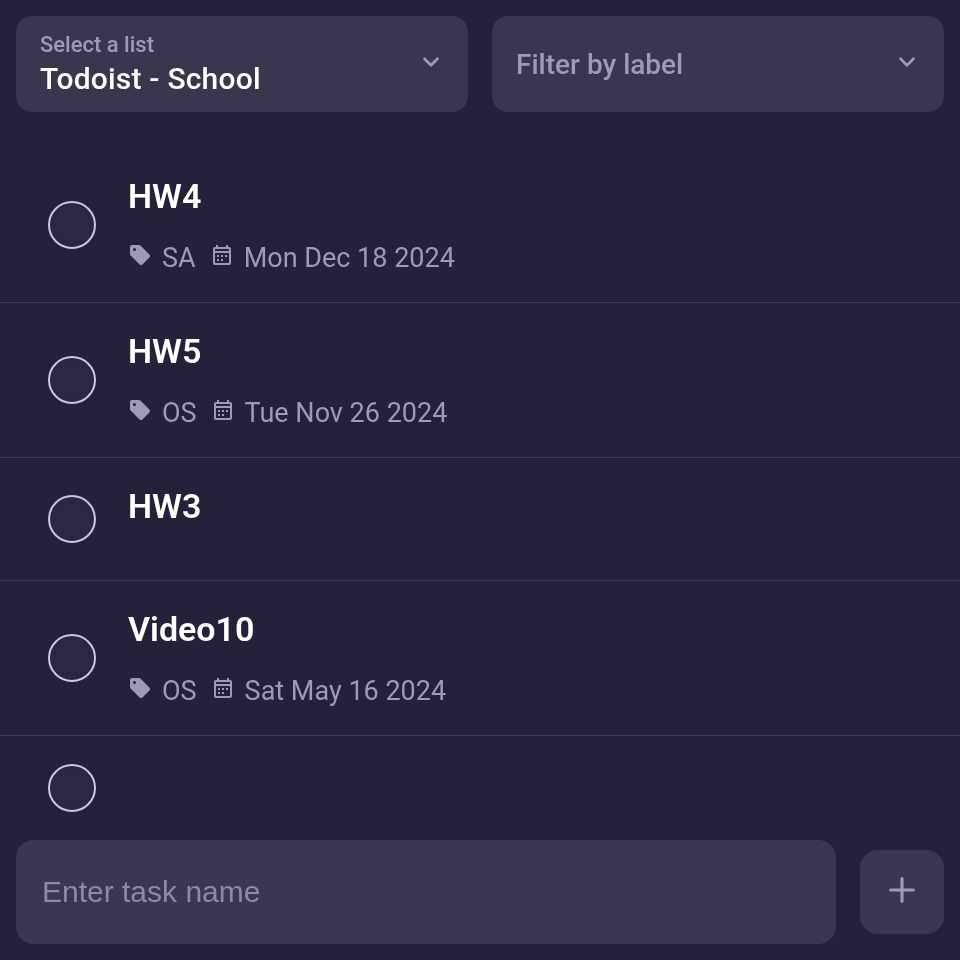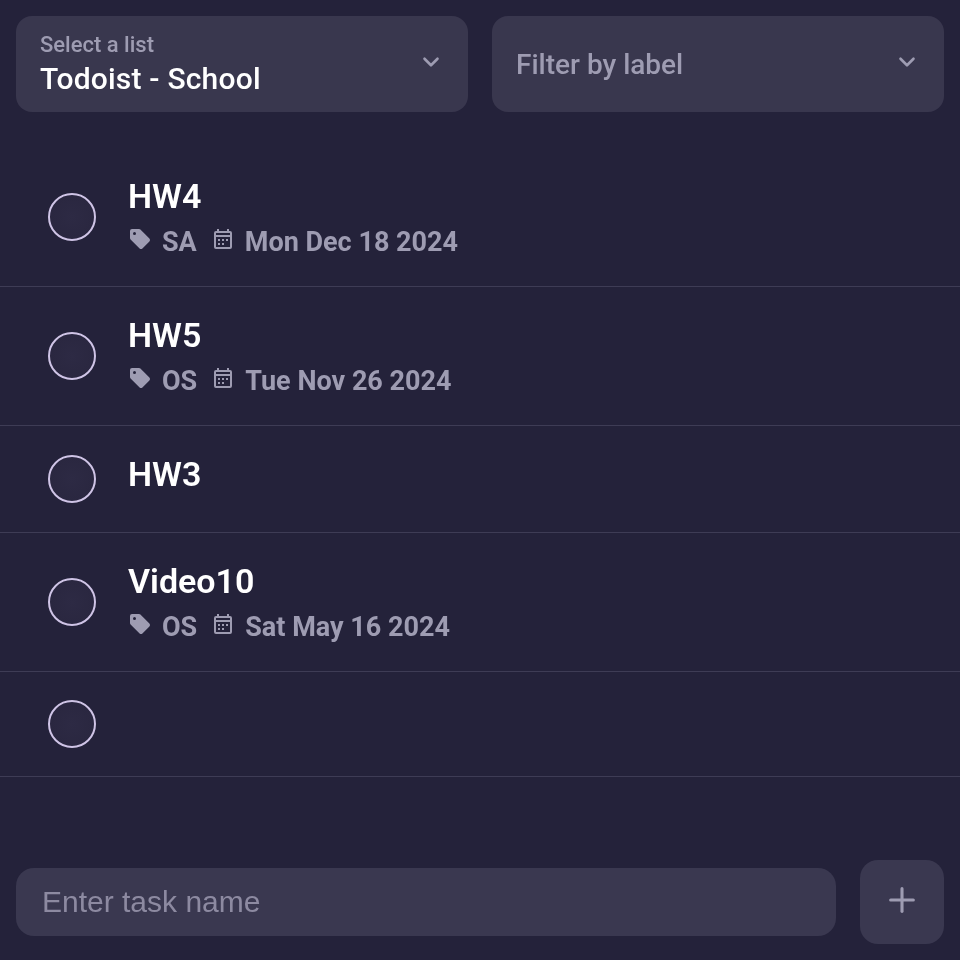--- a/index.html
+++ b/index.html
@@ -68,52 +68,52 @@
     padding:28px 16px 28px 48px;
     border-bottom:1px solid var(--divider);
   }
   .task-check{
     width:48px;height:48px;flex:0 0 auto;
     border-radius:50%;
     border:2px solid var(--ring);
     background:radial-gradient(circle at 50% 50%, #2d2a44 0%, #2a2740 70%);
     cursor:pointer;
   }
-  .task-body{display:flex;flex-direction:column;gap:10px;}
+  .task-body{display:flex;flex-direction:column;gap:26px;}
   .task-title{
     font-size:34px;
     font-weight:600;
     color:var(--text);
   }
   .task-meta{
     display:flex;
     align-items:flex-end;
     gap:14px;
     color:var(--muted);
     font-size:27px;
-    font-weight:700;
+    font-weight:400;
   }
   .meta-seg{display:flex;align-items:center;gap:10px;}
   .meta-seg svg{flex:0 0 auto;}
 
   .bottom-bar{
     position:absolute;
     left:0;right:0;bottom:0;
     padding:16px;
     display:flex;
     gap:24px;
     align-items:center;
     background:var(--bg);
   }
   .task-input{
     flex:1 1 auto;
     background:var(--surface-2);
     border:none;
     border-radius:18px;
-    height:68px;
+    height:104px;
     padding:0 26px;
     font-size:30px;
     color:var(--text);
     outline:none;
   }
   .task-input::placeholder{color:var(--muted-2);}
   .add-btn{
     flex:0 0 auto;
     width:84px;height:84px;
     border-radius:18px;

